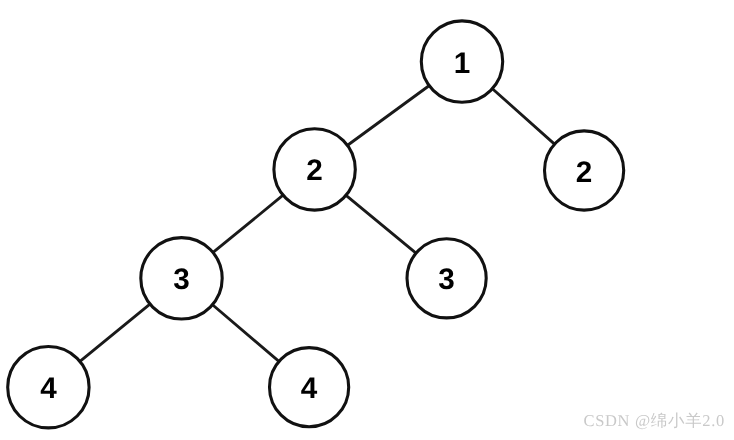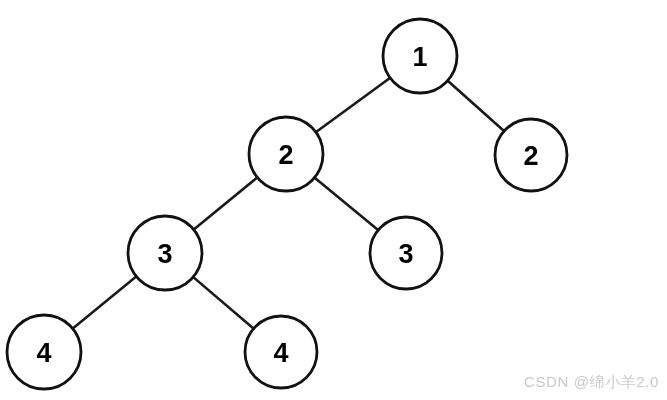--- a/index.html
+++ b/index.html
@@ -44,21 +44,21 @@
     font-weight: bold;
     fill: #000000;
     text-anchor: middle;
     dominant-baseline: central;
     user-select: none;
   }
   #watermark {
     position: absolute;
     right: 8px;
     bottom: 8px;
-    font-family: Liberation Sans, sans-serif;
+    font-family: Liberation Serif, serif;
     font-size: 15px;
     color: #c9c9c9;
     letter-spacing: 0.6px;
     white-space: nowrap;
   }
 </style>
 </head>
 <body>
 
 <div id="diagram-root">

